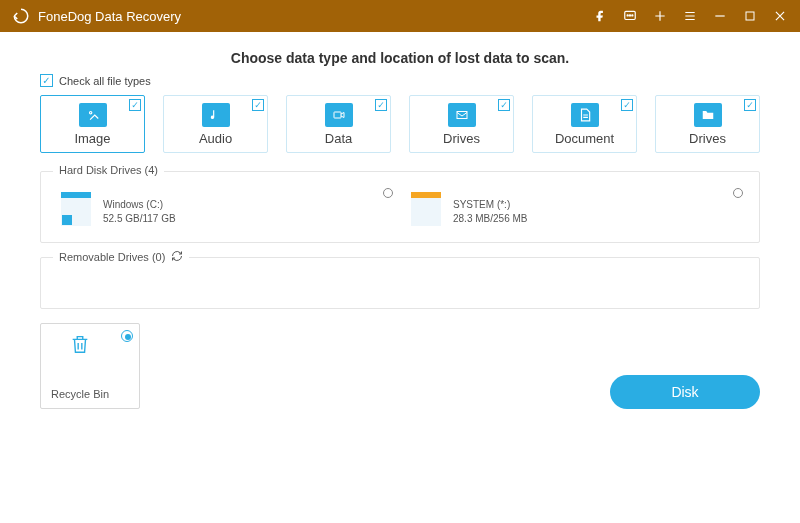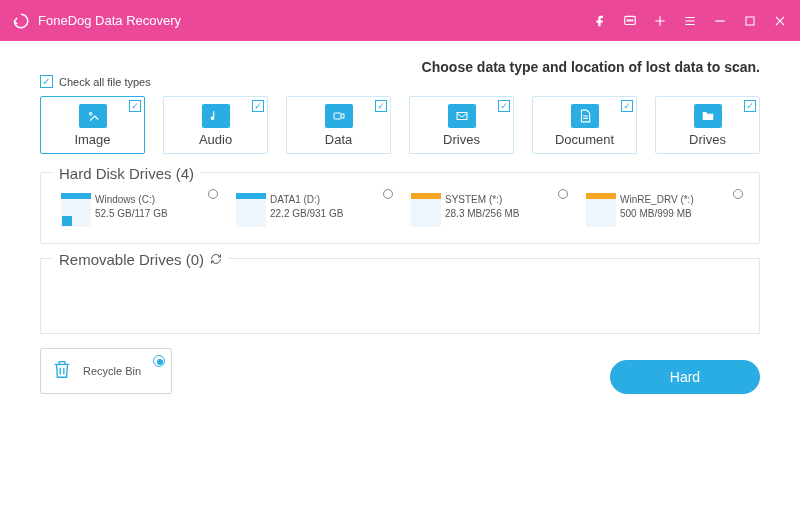--- a/index.html
+++ b/index.html
@@ -1,52 +1,52 @@
 <!DOCTYPE html>
 <html><head>
 <meta charset="utf-8">
 <style>
 * { margin: 0; padding: 0; box-sizing: border-box; font-family: Arial, sans-serif; }
 body { width: 800px; height: 523px; background: #fff; overflow: hidden; }
 
-.titlebar { height: 41px; background: #ec4899; display: flex; align-items: center; padding: 0 12px; color: #fff; }
+.titlebar { height: 32px; background: #a16207; display: flex; align-items: center; padding: 0 12px; color: #fff; }
 .titlebar .logo { width: 18px; height: 18px; margin-right: 8px; display: flex; align-items: center; justify-content: center; }
 .titlebar .title { font-size: 13px; flex: 1; }
 .titlebar .controls { display: flex; gap: 14px; }
 .titlebar .controls .ctl { cursor: pointer; display: flex; align-items: center; justify-content: center; width: 16px; height: 16px; }
 
 .main { padding: 18px 40px 10px 40px; }
-.headline { text-align: right; font-size: 14px; color: #333; margin-bottom: 0; font-weight: bold; }
+.headline { text-align: center; font-size: 14px; color: #333; margin-bottom: 8px; font-weight: bold; }
 
 .checkall { display: flex; align-items: center; gap: 6px; font-size: 11px; color: #444; margin-bottom: 8px; }
 .checkall .cb { width: 13px; height: 13px; border: 1px solid #2aade3; display: flex; align-items: center; justify-content: center; color: #2aade3; font-size: 10px; }
 
 .types { display: flex; gap: 18px; margin-bottom: 18px; }
 .type-card { flex: 1; border: 1px solid #2aade3; border-radius: 2px; height: 58px; position: relative; display: flex; flex-direction: column; align-items: center; justify-content: center; gap: 4px; cursor: pointer; }
 .type-card:not(:first-child) { border-color: #cce8f5; }
 .type-card .chk { position: absolute; top: 3px; right: 3px; width: 12px; height: 12px; border: 1px solid #2aade3; display: flex; align-items: center; justify-content: center; color: #2aade3; font-size: 9px; }
 .type-card .iconwrap { width: 28px; height: 24px; background: #2aade3; border-radius: 2px; display: flex; align-items: center; justify-content: center; color: #fff; }
 .type-card .lbl { font-size: 13px; color: #444; }
 
 .section { border: 1px solid #e4e4e4; border-radius: 2px; position: relative; margin-bottom: 14px; padding: 16px 14px 10px 14px; }
-.section .legend { position: absolute; top: -8px; left: 12px; background: #fff; padding: 0 6px; font-size: 15px; color: #555; display: flex; align-items: center; gap: 6px; }
+.section .legend { position: absolute; top: -8px; left: 12px; background: #fff; padding: 0 6px; font-size: 11px; color: #555; display: flex; align-items: center; gap: 6px; }
 
 .drives { display: flex; gap: 10px; }
-.drive { flex: 1; position: relative; padding: 4px 6px 6px 6px; display: flex; gap: 4px; align-items: flex-start; border-radius: 2px; }
+.drive { flex: 1; position: relative; padding: 4px 6px 6px 6px; display: flex; gap: 12px; align-items: flex-end; border-radius: 2px; }
 .drive .radio { position: absolute; top: 0px; right: 2px; width: 10px; height: 10px; border: 1px solid #888; border-radius: 50%; }
 .drive .icon { width: 30px; height: 34px; display: flex; flex-direction: column; }
 .drive .icon .bar { height: 6px; width: 100%; }
 .drive .icon .body { flex: 1; background: #eef6fb; position: relative; }
 .drive .icon .body .os { position: absolute; bottom: 1px; left: 1px; width: 10px; height: 10px; background: #2aade3; }
 .drive .txt { font-size: 10px; color: #555; line-height: 1.4; }
 
-.removable { height: 76px; }
+.removable { height: 52px; }
 
 .recycle-row { display: flex; align-items: flex-end; justify-content: space-between; margin-top: 6px; }
-.recycle { border: 1px solid #d8d8d8; border-radius: 2px; padding: 8px 30px 8px 10px; display: flex; align-items: center; gap: 10px; position: relative; }
+.recycle { border: 1px solid #d8d8d8; border-radius: 2px; padding: 8px 30px 8px 10px; display: flex; align-items: center; gap: 28px; position: relative; flex-direction: column; }
 .recycle .radio { position: absolute; top: 6px; right: 6px; width: 12px; height: 12px; border: 1px solid #2aade3; border-radius: 50%; }
 .recycle .radio::after { content:""; display:block; width:6px; height:6px; background:#2aade3; border-radius:50%; margin:3px; }
 .recycle .bin { color: #2aade3; }
 .recycle .lbl { font-size: 11px; color: #555; }
 
 .scan-btn { background: #2aade3; color: #fff; border: none; border-radius: 18px; width: 150px; height: 34px; font-size: 14px; cursor: pointer; }
 </style>
 </head>
 <body>
 
@@ -181,48 +181,26 @@
             </div>
           </div>
           <div class="txt">
             <div>Windows (C:)</div>
             <div>52.5 GB/117 GB</div>
           </div>
         </div>
         <div class="drive">
           <span class="radio"></span>
           <div class="icon">
-            <div class="bar" style="background:#2aade3"></div>
-            <div class="body"></div>
-          </div>
-          <div class="txt">
-            <div>DATA1 (D:)</div>
-            <div>22.2 GB/931 GB</div>
-          </div>
-        </div>
-        <div class="drive">
-          <span class="radio"></span>
-          <div class="icon">
             <div class="bar" style="background:#f5a623"></div>
             <div class="body"></div>
           </div>
           <div class="txt">
             <div>SYSTEM (*:)</div>
             <div>28.3 MB/256 MB</div>
-          </div>
-        </div>
-        <div class="drive">
-          <span class="radio"></span>
-          <div class="icon">
-            <div class="bar" style="background:#f5a623"></div>
-            <div class="body"></div>
-          </div>
-          <div class="txt">
-            <div>WinRE_DRV (*:)</div>
-            <div>500 MB/999 MB</div>
           </div>
         </div>
       </div>
   </div>
 
   <div class="section removable">
     <div class="legend">
       <span>Removable Drives (0)</span>
       <span><svg width="12" height="12" viewBox="0 0 24 24" fill="none" stroke="#555" stroke-width="2">
             <path d="M3 12a9 9 0 0 1 15-6.7L21 8M21 12a9 9 0 0 1-15 6.7L3 16"></path>
@@ -233,15 +211,15 @@
 
   <div class="recycle-row">
     <div class="recycle">
       <span class="radio"></span>
       <span class="bin"><svg width="22" height="24" viewBox="0 0 24 24" fill="none" stroke="#2aade3" stroke-width="1.5">
             <path d="M4 7h16M9 7V4h6v3M6 7l1 14h10l1-14"></path>
             <path d="M10 11v7M14 11v7"></path>
           </svg></span>
       <span class="lbl">Recycle Bin</span>
     </div>
-    <button class="scan-btn">Hard</button>
+    <button class="scan-btn">Disk</button>
   </div>
 </div>
 
 </body></html>

